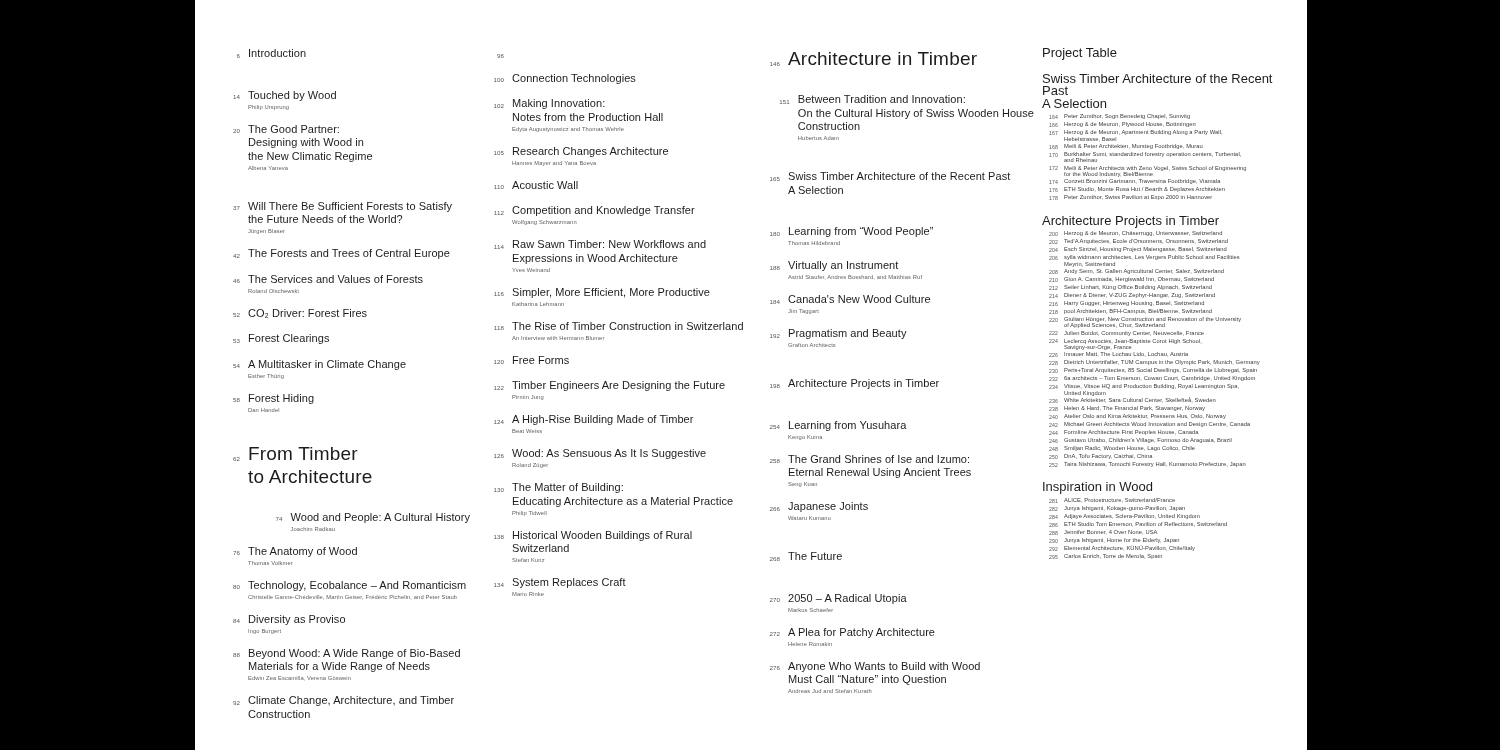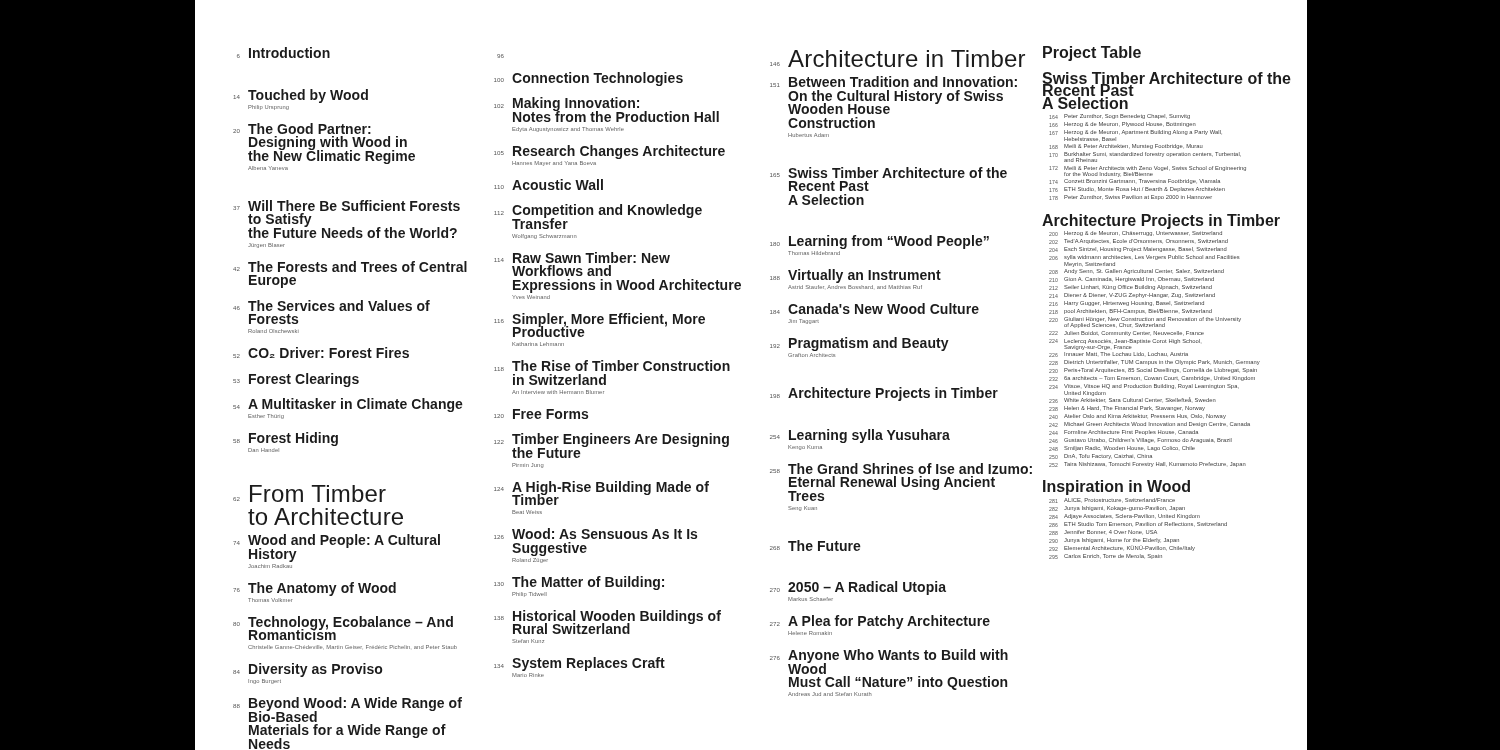--- a/index.html
+++ b/index.html
@@ -12,30 +12,30 @@
   .column{position:absolute;top:47px;}
   .col1{left:23px;width:252px;}
   .col2{left:287px;width:262px;}
   .col3{left:563px;width:276px;}
   .col4{left:847px;width:258px;}
 
   .block{display:flex;}
   .block + .block{margin-top:12px;}
   .group + .group{margin-top:28px;}
   .col4 .group + .group{margin-top:13px;}
-  .section + .block{margin-top:6px;}
+  .section + .block{margin-top:23px;justify-content:flex-end;}
 
   .num{flex:none;width:22px;text-align:right;margin-right:8px;font-size:6.2px;line-height:8px;color:#555;padding-top:4.5px;letter-spacing:0.1px;}
   .section .num{padding-top:13px;}
   .body{min-width:0;}
-  .title{font-weight:bold;font-size:14px;line-height:13.5px;color:#1c1c1c;letter-spacing:0.05px;}
-  .section .title{font-size:24px;line-height:23px;font-weight:400;letter-spacing:0.2px;}
+  .title{font-weight:normal;font-size:11px;line-height:13.5px;color:#1c1c1c;letter-spacing:0.05px;}
+  .section .title{font-size:19px;line-height:23px;font-weight:400;letter-spacing:0.2px;}
   .author{font-size:5.8px;line-height:7px;color:#5f5f5f;margin-top:1.5px;letter-spacing:0.1px;}
 
-  .heading,.subhead{display:block;font-size:16px;line-height:12.5px;font-weight:bold;color:#1c1c1c;}
+  .heading,.subhead{display:block;font-size:13px;line-height:12.5px;font-weight:normal;color:#1c1c1c;}
   .subhead + .small{margin-top:3px;}
   .small + .small{margin-top:0.6px;}
   .small .num{width:16px;margin-right:6px;font-size:5.2px;line-height:6.6px;padding-top:0.8px;}
   .stext{font-size:5.8px;line-height:6.6px;color:#3a3a3a;letter-spacing:0.05px;}
 </style>
 </head>
 <body>
 
 <div class="page">
     <div class="column col1">
@@ -311,20 +311,21 @@
               <div class="tline">Wood: As Sensuous As It Is Suggestive</div>
             </div>
             <div class="author">Roland Züger</div>
           </div>
         </div>
         <div class="block entry">
           <span class="num">130</span>
           <div class="body">
             <div class="title">
               <div class="tline">The Matter of Building:</div>
+              <div class="tline">Educating Architecture as a Material Practice</div>
             </div>
             <div class="author">Philip Tidwell</div>
           </div>
         </div>
         <div class="block entry">
           <span class="num">138</span>
           <div class="body">
             <div class="title">
               <div class="tline">Historical Wooden Buildings of Rural Switzerland</div>
             </div>
@@ -421,33 +422,42 @@
               <div class="tline">Architecture Projects in Timber</div>
             </div>
           </div>
         </div>
       </div>
       <div class="group">
         <div class="block entry">
           <span class="num">254</span>
           <div class="body">
             <div class="title">
-              <div class="tline">Learning sylla Yusuhara</div>
+              <div class="tline">Learning from Yusuhara</div>
             </div>
             <div class="author">Kengo Kuma</div>
           </div>
         </div>
         <div class="block entry">
           <span class="num">258</span>
           <div class="body">
             <div class="title">
               <div class="tline">The Grand Shrines of Ise and Izumo:</div>
               <div class="tline">Eternal Renewal Using Ancient Trees</div>
             </div>
             <div class="author">Seng Kuan</div>
+          </div>
+        </div>
+        <div class="block entry">
+          <span class="num">266</span>
+          <div class="body">
+            <div class="title">
+              <div class="tline">Japanese Joints</div>
+            </div>
+            <div class="author">Wataru Kumano</div>
           </div>
         </div>
       </div>
       <div class="group">
         <div class="block entry">
           <span class="num">268</span>
           <div class="body">
             <div class="title">
               <div class="tline">The Future</div>
             </div>

